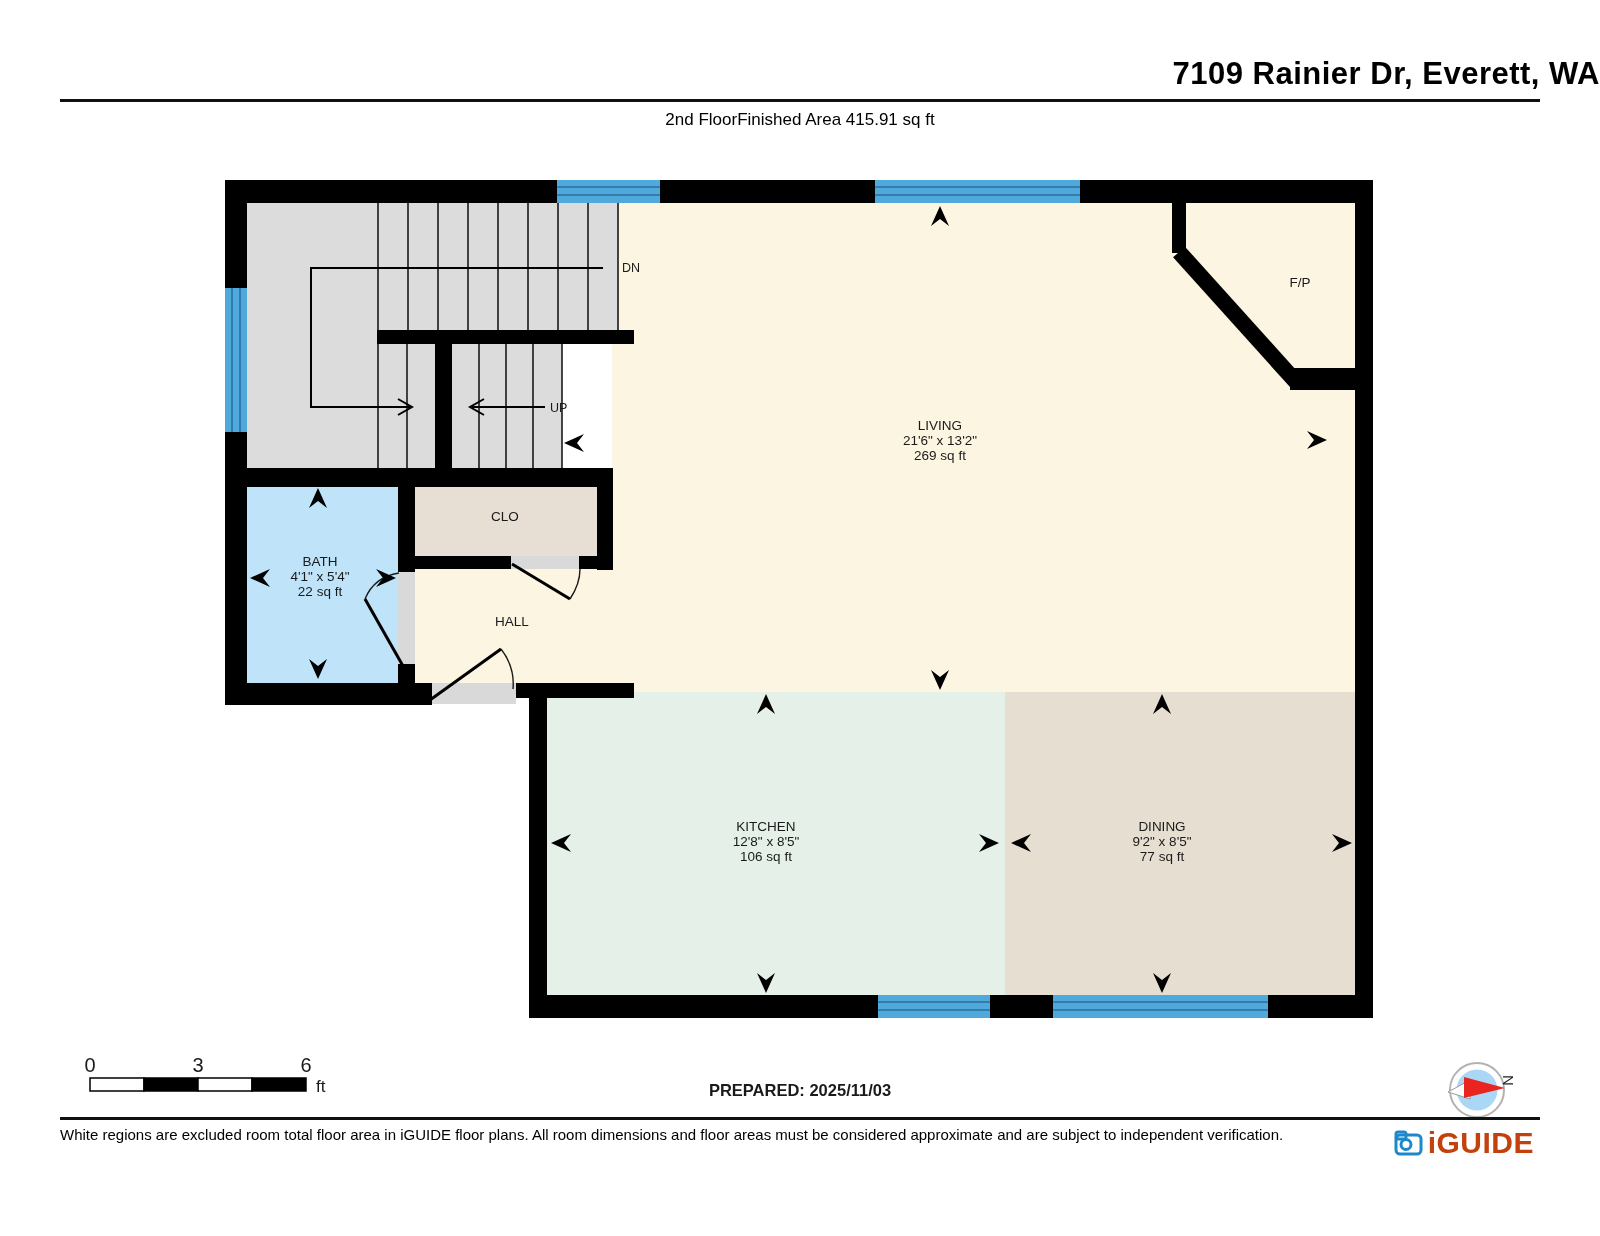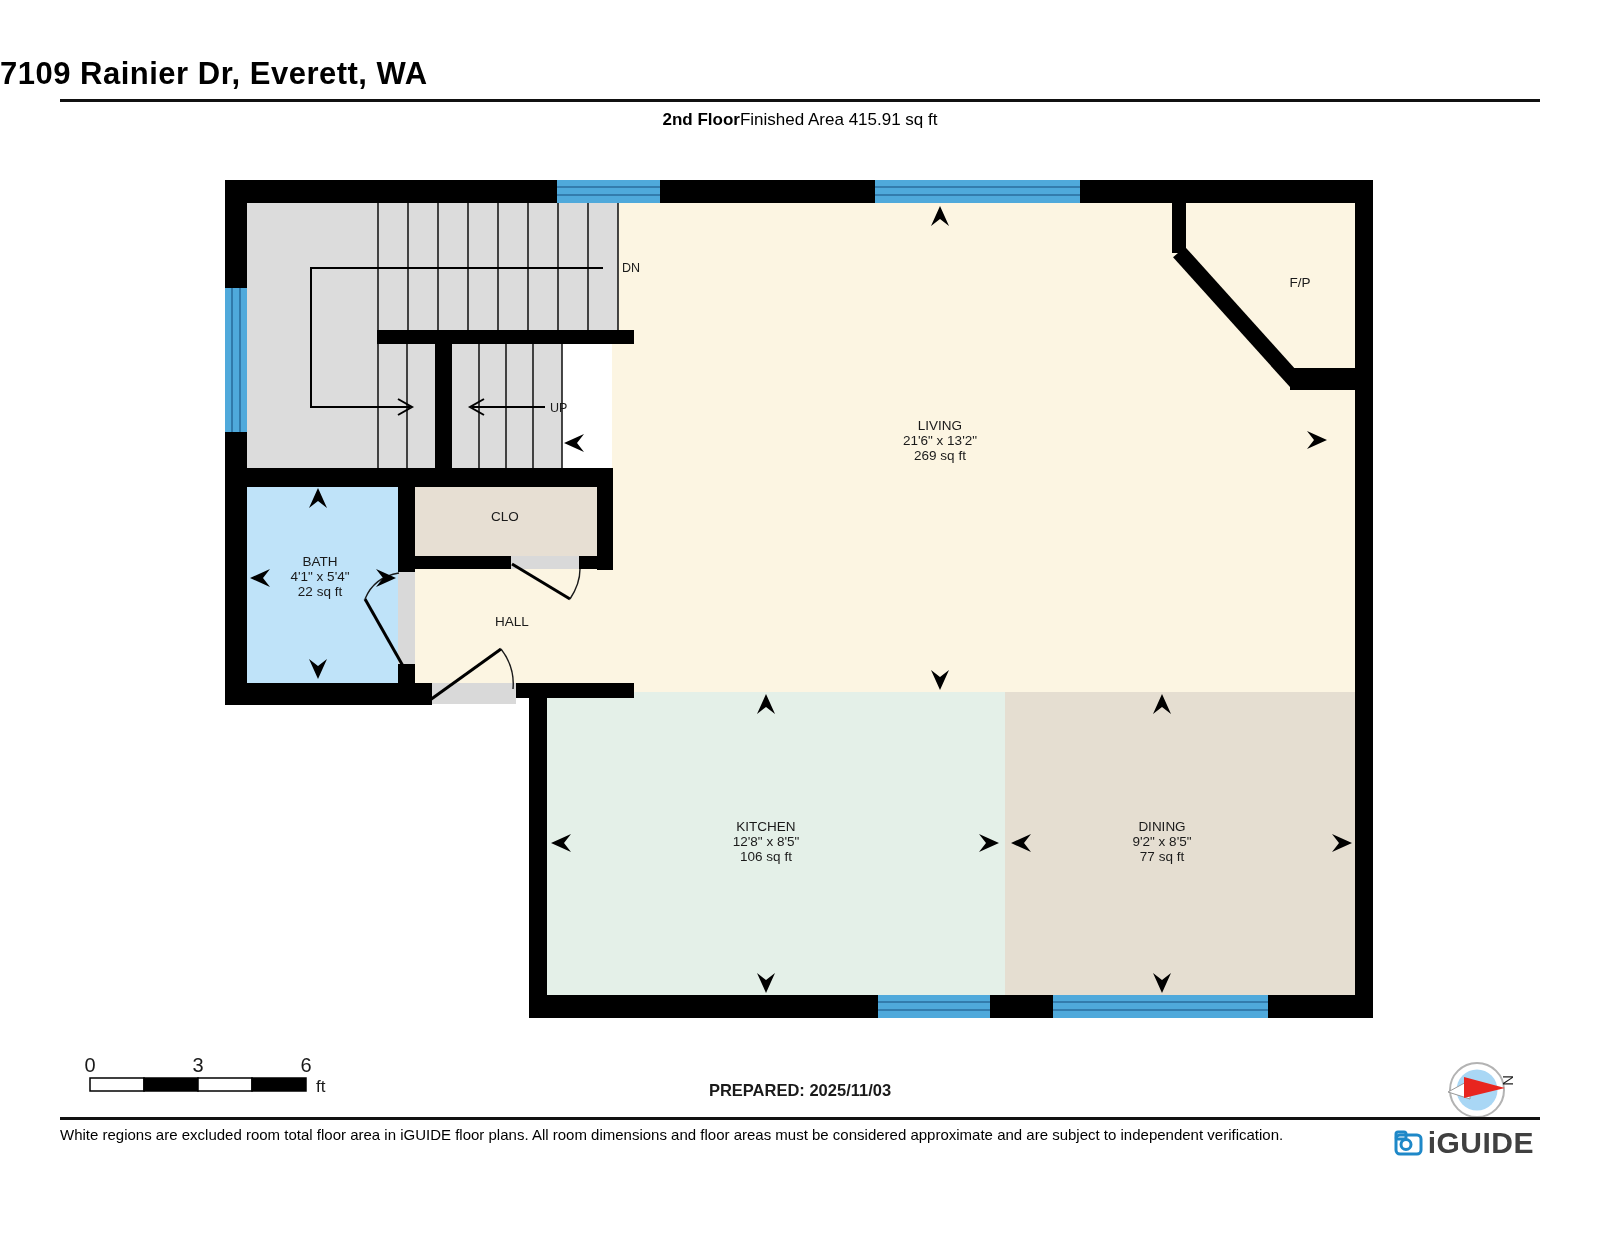--- a/index.html
+++ b/index.html
@@ -1,36 +1,36 @@
 <!DOCTYPE html>
 <html><head>
 <meta charset="utf-8">
 <style>
   html,body{margin:0;padding:0;}
   body{
     width:1600px;height:1236px;position:relative;background:#ffffff;
     font-family:"Liberation Sans", sans-serif;color:#000;overflow:hidden;
   }
   .abs{position:absolute;}
-  #title{top:56px;left:0;width:1600px;text-align:left;font-size:31px;font-weight:bold;letter-spacing:0.5px;}
+  #title{top:56px;left:0;width:1600px;text-align:right;font-size:31px;font-weight:bold;letter-spacing:0.5px;}
   #title-rule{top:99px;left:60px;width:1480px;height:3px;background:#111;}
   #subtitle{top:110px;left:0;width:1600px;text-align:center;font-size:17px;}
-  #subtitle .floor{font-weight:bold;}
+  #subtitle .floor{font-weight:normal;}
   #plan-svg{top:0;left:0;}
   svg text{font-family:"Liberation Sans", sans-serif;fill:#1a1a1a;}
   .rm{font-size:13.5px;text-anchor:middle;}
   .stair-lbl{font-size:12.5px;}
   .scale-num{font-size:20px;text-anchor:middle;}
   .scale-ft{font-size:17px;}
   .prepared{font-size:16.5px;font-weight:bold;text-anchor:middle;}
   .north{font-size:15px;}
   #footer-rule{top:1117px;left:60px;width:1480px;height:3px;background:#111;}
   #disclaimer{top:1126px;left:60px;width:1300px;font-size:15px;}
   #brand{top:1126px;right:66px;display:flex;align-items:center;gap:4px;}
-  #brand .brand-text{font-size:30px;font-weight:bold;color:#404040;letter-spacing:0.5px;}
+  #brand .brand-text{font-size:30px;font-weight:bold;color:#c2410c;letter-spacing:0.5px;}
 </style>
 </head>
 <body>
 
 <div class="abs" id="title">7109 Rainier Dr, Everett, WA</div>
 <div class="abs" id="title-rule"></div>
 <div class="abs" id="subtitle">
   <span class="floor">2nd Floor</span><span>Finished Area 415.91 sq ft</span>
 </div>
 

